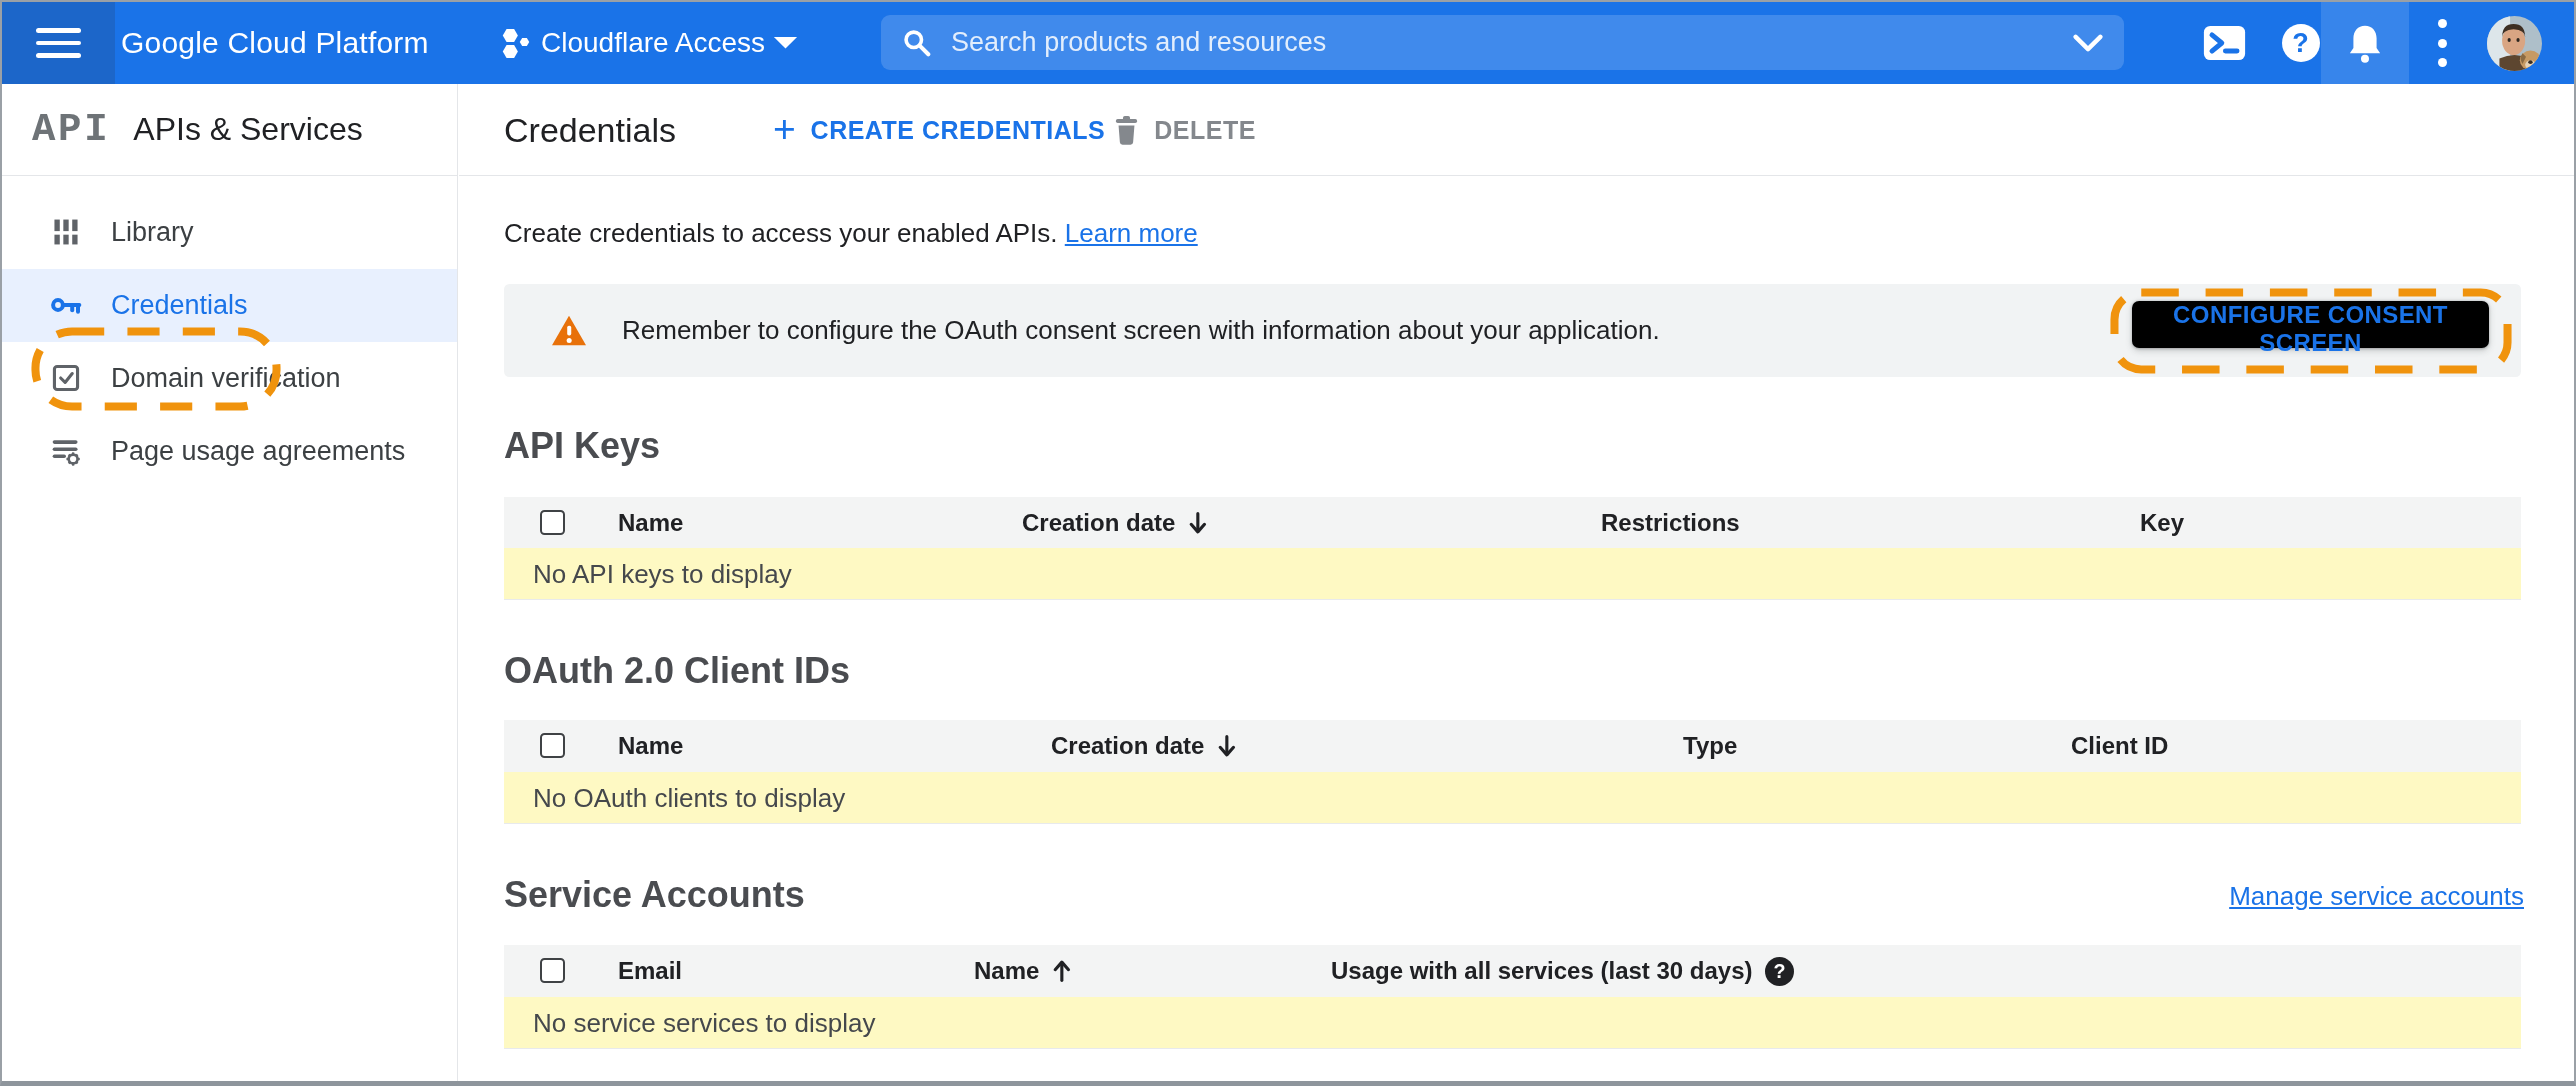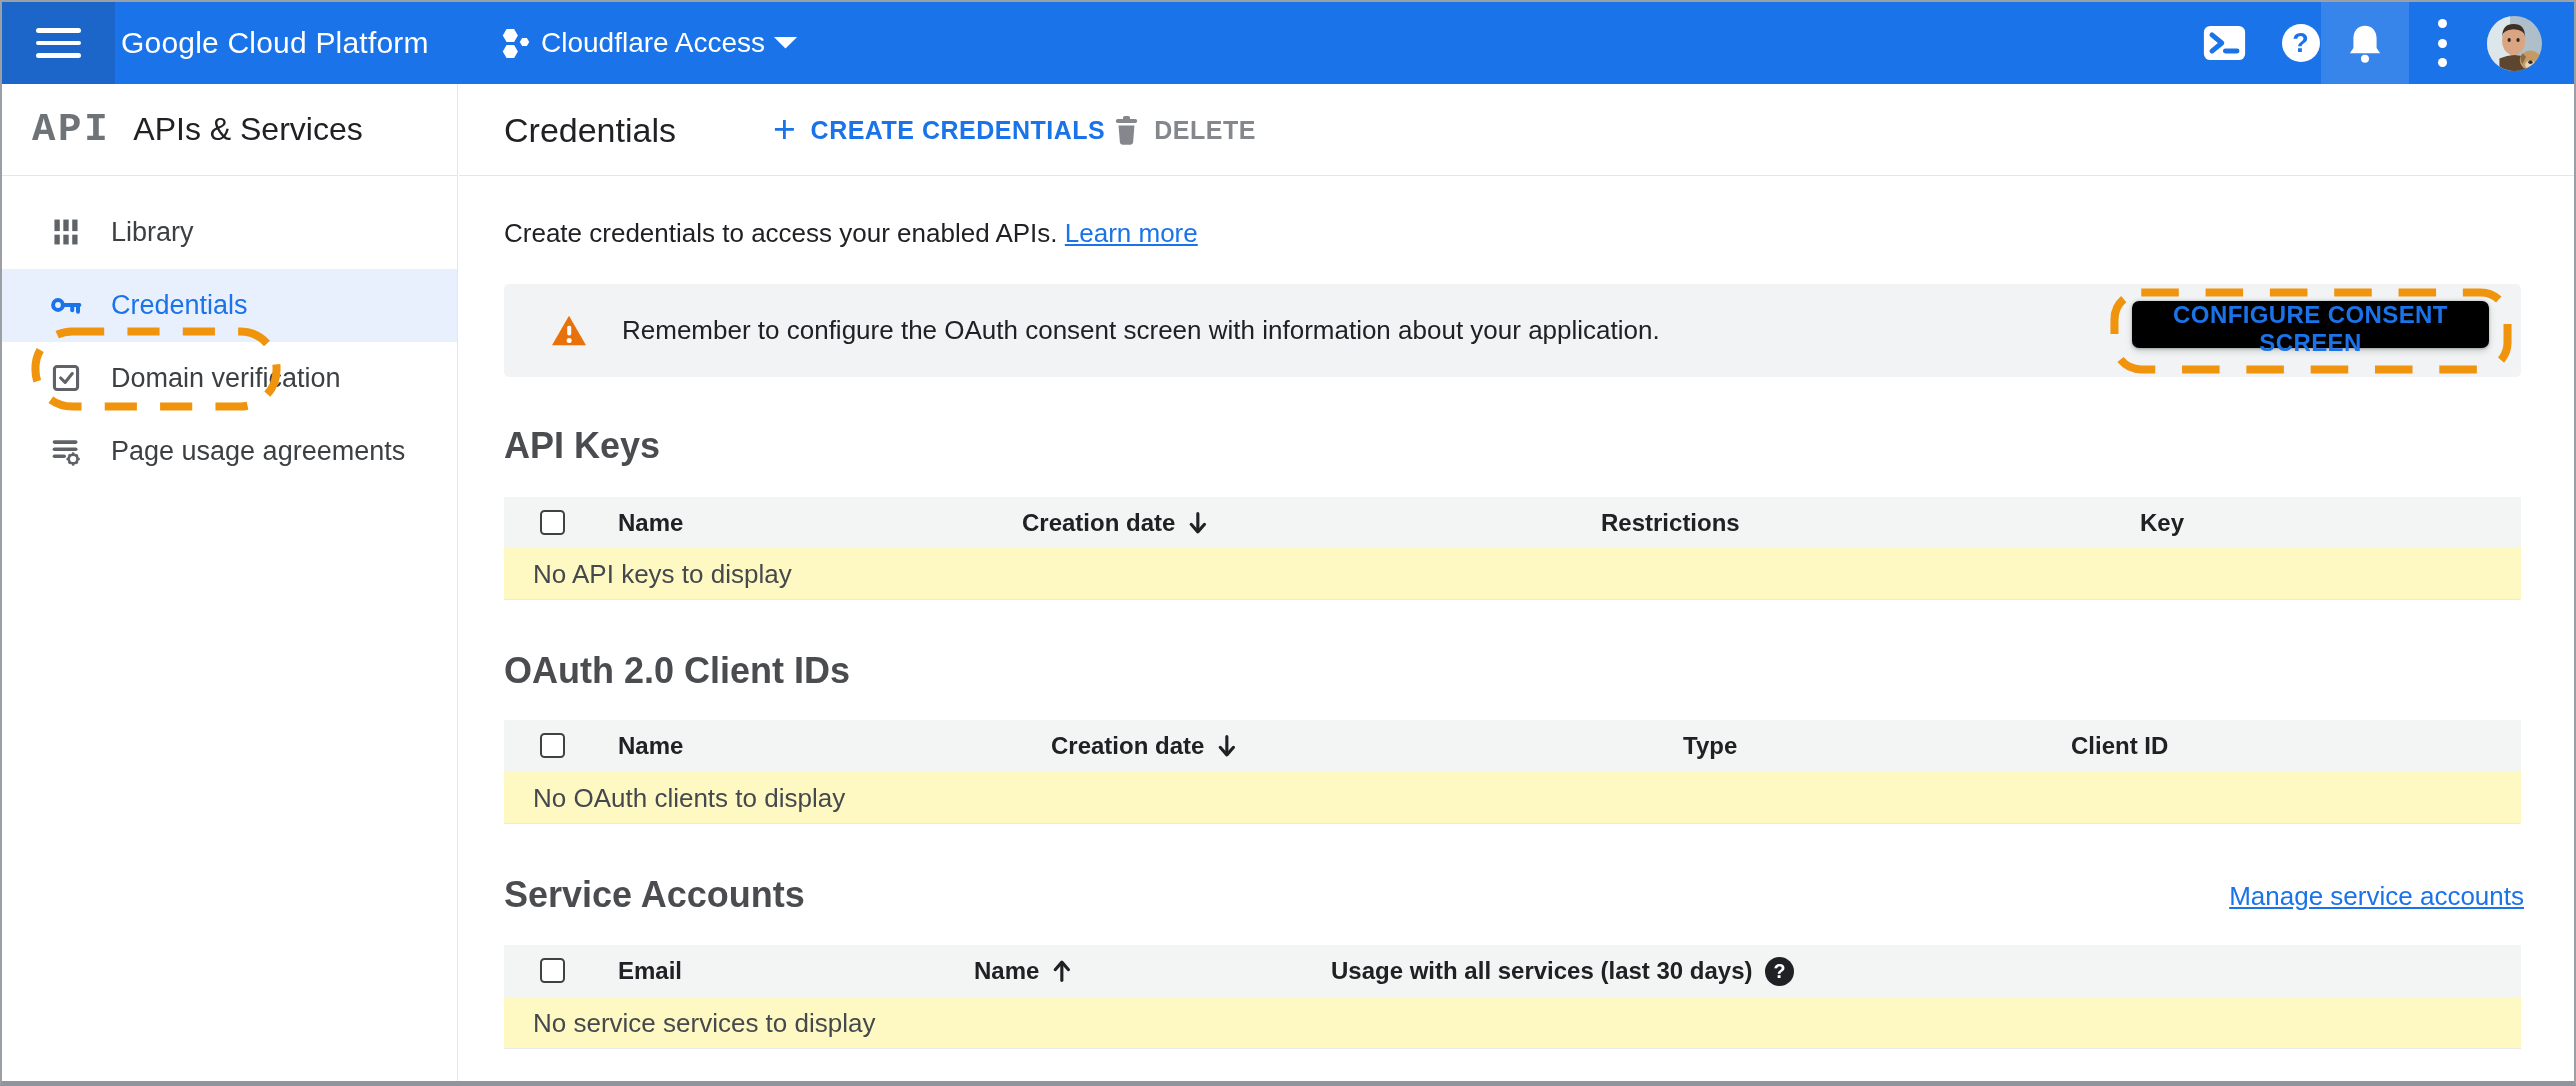--- a/index.html
+++ b/index.html
@@ -102,20 +102,30 @@
         <polygon points="4,10 8,3.1 16,3.1 20,10 16,16.9 8,16.9" fill="#fff"></polygon>
         <polygon points="22,17 24.5,12.7 29.5,12.7 32,17 29.5,21.3 24.5,21.3" fill="#fff"></polygon>
         <polygon points="4,27 8,20.1 16,20.1 20,27 16,33.9 8,33.9" fill="#fff"></polygon>
       </svg>
       <span>Cloudflare Access</span>
       <svg width="25" height="13.4" viewBox="0 0 28 15">
         <polygon points="1,1 27,1 14,14" fill="#fff"></polygon>
       </svg>
     </div>
 
+    <div class="search">
+      <svg width="29" height="29" viewBox="0 0 32 32">
+        <circle cx="13" cy="13" r="8.5" fill="none" stroke="#fff" stroke-width="4"></circle>
+        <line x1="19.5" y1="19.5" x2="29" y2="29" stroke="#fff" stroke-width="4.5" stroke-linecap="round"></line>
+      </svg>
+      <input type="text" placeholder="Search products and resources" style="">
+      <svg width="30" height="18" viewBox="0 0 34 20">
+        <polyline points="3,3 17,17 31,3" fill="none" stroke="#fff" stroke-width="5" stroke-linecap="round" stroke-linejoin="round"></polyline>
+      </svg>
+    </div>
 
     <div class="bell-wrap"></div>
 
     <div class="tb-ico" style="left:2195px;width:55px;">
       <svg width="43" height="36" viewBox="0 0 48 40">
         <rect x="1" y="1" width="46" height="38" rx="7" fill="#fff"></rect>
         <path d="M10 11 L21 20 L10 29" fill="none" stroke="#1a73e8" stroke-width="5.5" stroke-linecap="round" stroke-linejoin="round"></path>
         <line x1="25" y1="29" x2="38" y2="29" stroke="#1a73e8" stroke-width="5.5" stroke-linecap="round"></line>
       </svg>
     </div>

